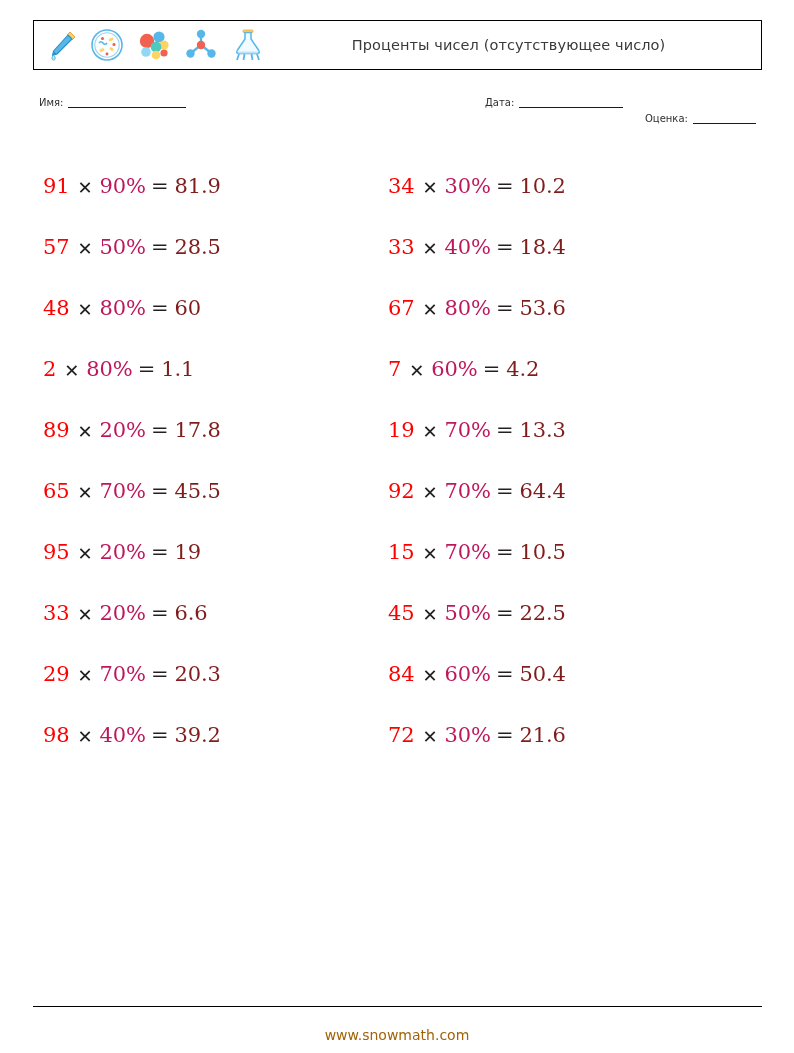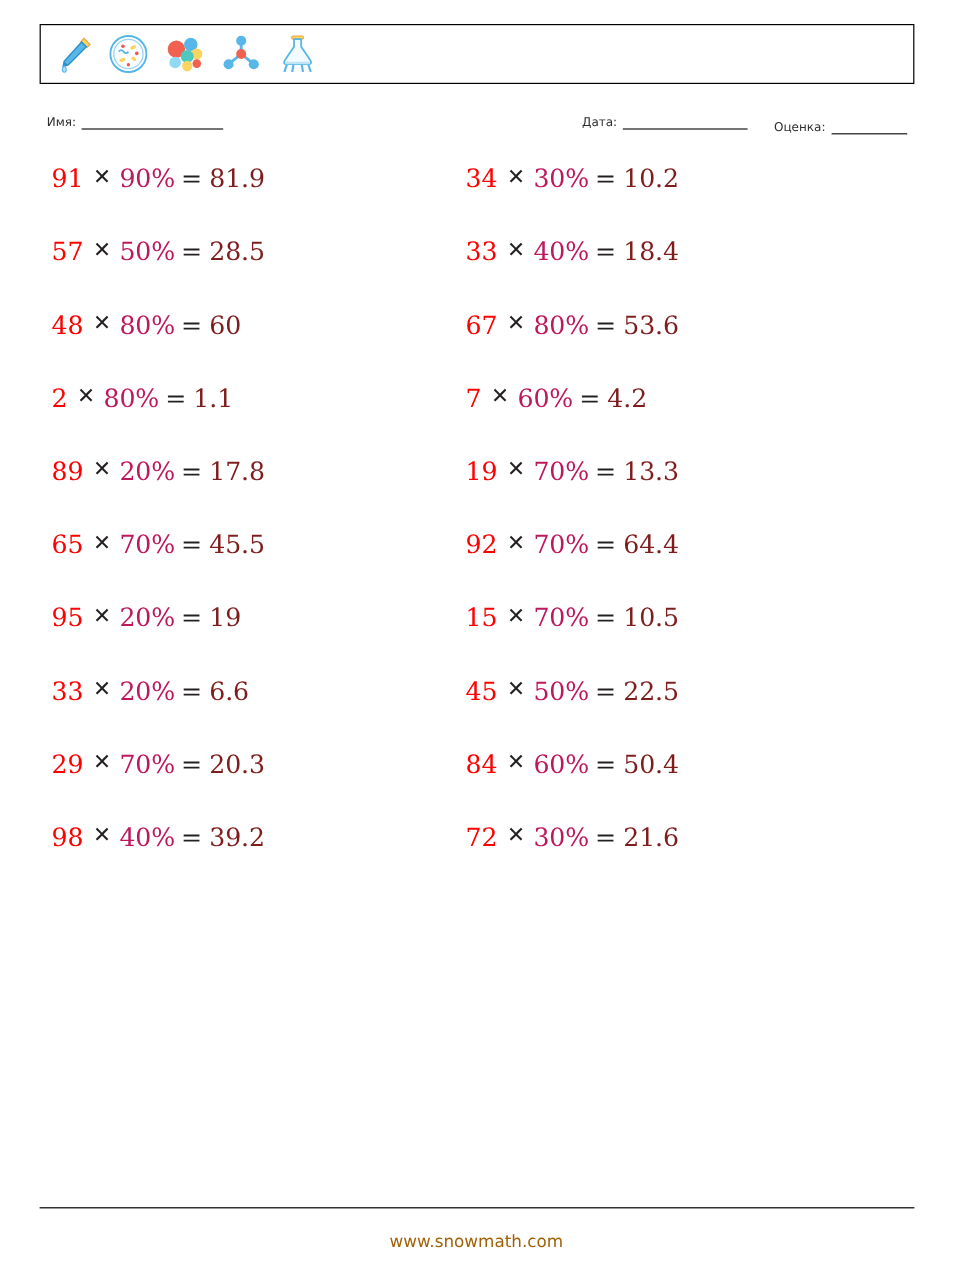--- a/index.html
+++ b/index.html
@@ -69,42 +69,42 @@
   .info-label { line-height: 1; }
   .rule {
     display: inline-block;
     border-bottom: 1.3px solid #1a1a1a;
     height: 13px;
   }
   .f-name  { left: 6px;   top: 2px; }
   .f-name  .rule { width: 118px; }
   .f-date  { left: 452px; top: 2px; justify-content: space-between; }
   .f-date  .rule { width: 104px; }
-  .f-grade { left: 612px; top: 6px; }
+  .f-grade { left: 612px; top: 18px; }
   .f-grade .rule { width: 63px; }
 
   
   .problems {
     position: absolute;
     left: 33px;
     top: 137px;
     width: 729px;
   }
   .col {
     position: absolute;
     top: 0;
     width: 340px;
   }
   .col-left  { left: 10px; }
   .col-right { left: 355px; }
 
   .problem {
     height: 61px;
     display: flex;
-    align-items: flex-start;
+    align-items: flex-end;
     white-space: nowrap;
     font-size: 21px;
     font-family: "DejaVu Serif", serif;
     color: #231f20;
     letter-spacing: -0.1px;
   }
   .operand-missing {
     color: #fe0000;
     font-family: "DejaVu Serif", serif;
   }
@@ -199,20 +199,21 @@
         <path d="M17 7.6 L17 14 L9.5 25 Q7.5 28.5 11 28.5 L29 28.5 Q32.5 28.5 30.5 25 L23 14 L23 7.6 Z" fill="#f2fbff" stroke="#57b7e8" stroke-width="1.5" stroke-linejoin="round"></path>
         <path d="M10.5 26.5 L29.5 26.5 Q31.5 28.4 29 28.5 L11 28.5 Q8.6 28.4 10.5 26.5 Z" fill="#bfe4f7"></path>
         <line x1="11" y1="29" x2="9" y2="35" stroke="#57b7e8" stroke-width="1.8"></line>
         <line x1="16.5" y1="29" x2="15.5" y2="35" stroke="#57b7e8" stroke-width="1.8"></line>
         <line x1="23.5" y1="29" x2="24.5" y2="35" stroke="#57b7e8" stroke-width="1.8"></line>
         <line x1="29" y1="29" x2="31" y2="35" stroke="#57b7e8" stroke-width="1.8"></line>
       </svg>
     </span>
 
   </div>
+  <div class="worksheet-title">Проценты чисел (отсутствующее число)</div>
 </div>
 
 <div class="info-row">
   <div class="info-field f-name">
     <span class="info-label">Имя:</span>
     <span class="rule"></span>
   </div>
   <div class="info-field f-date">
     <span class="info-label">Дата:</span>
     <span class="rule"></span>

